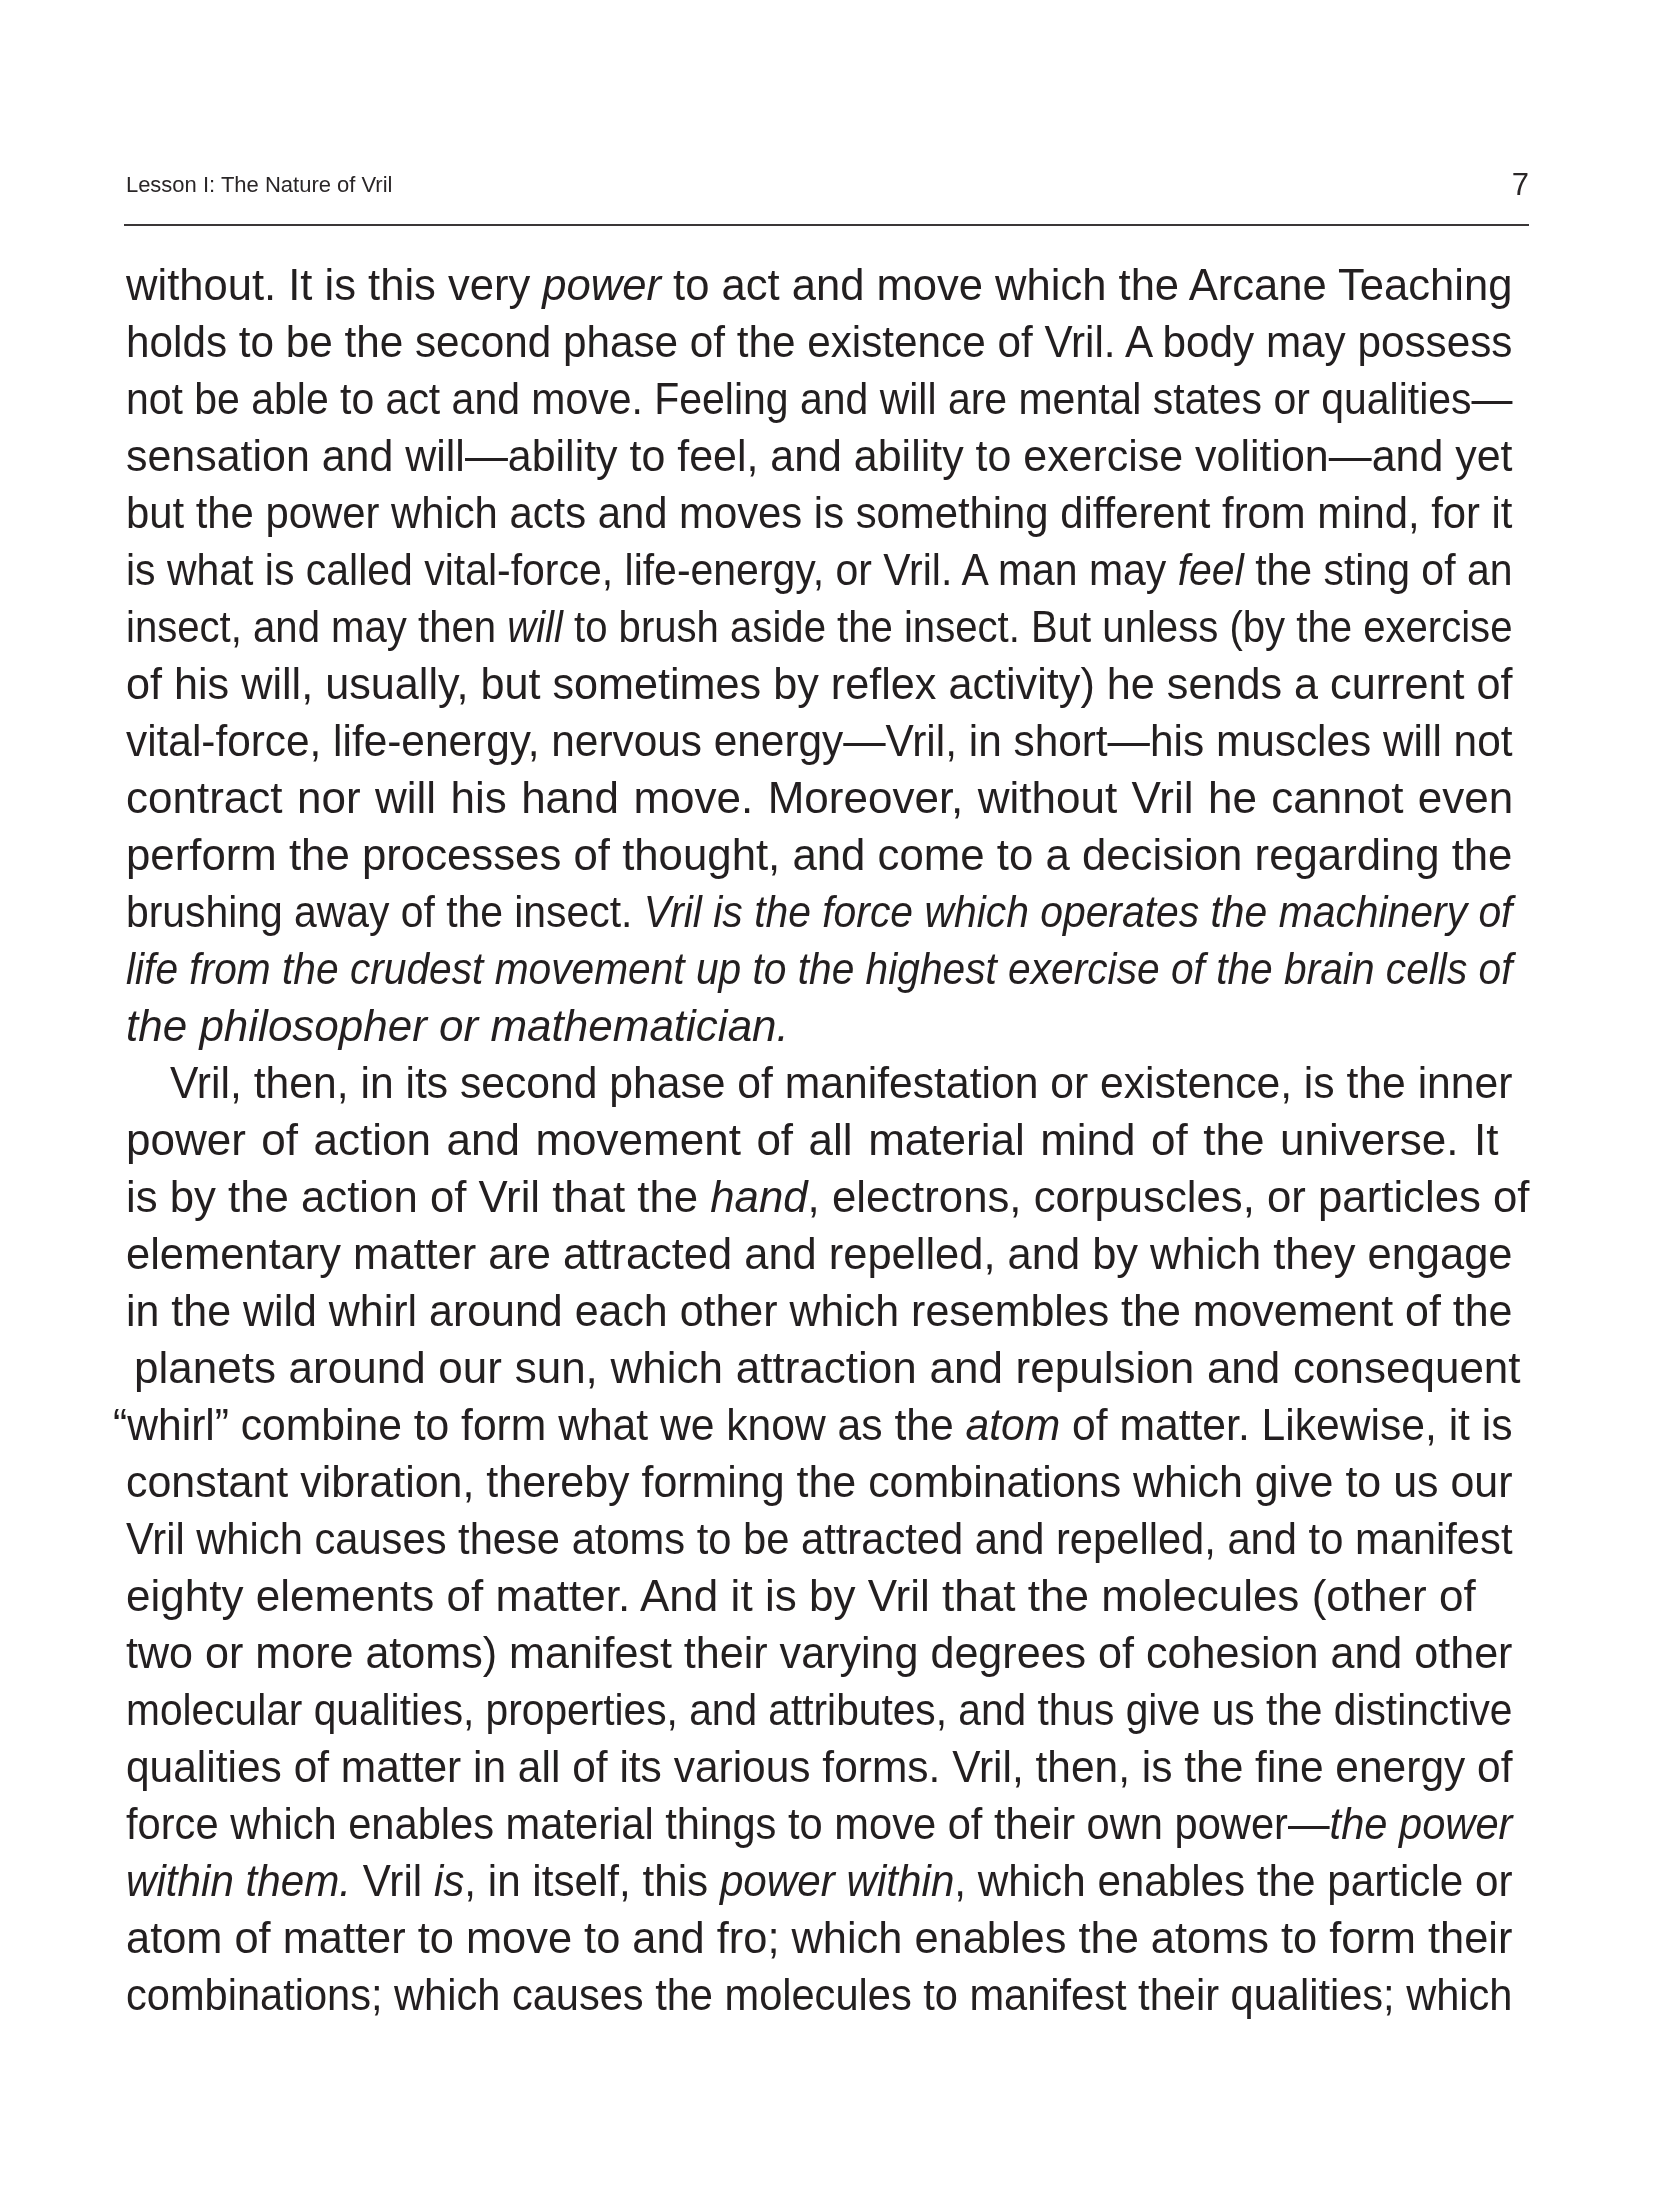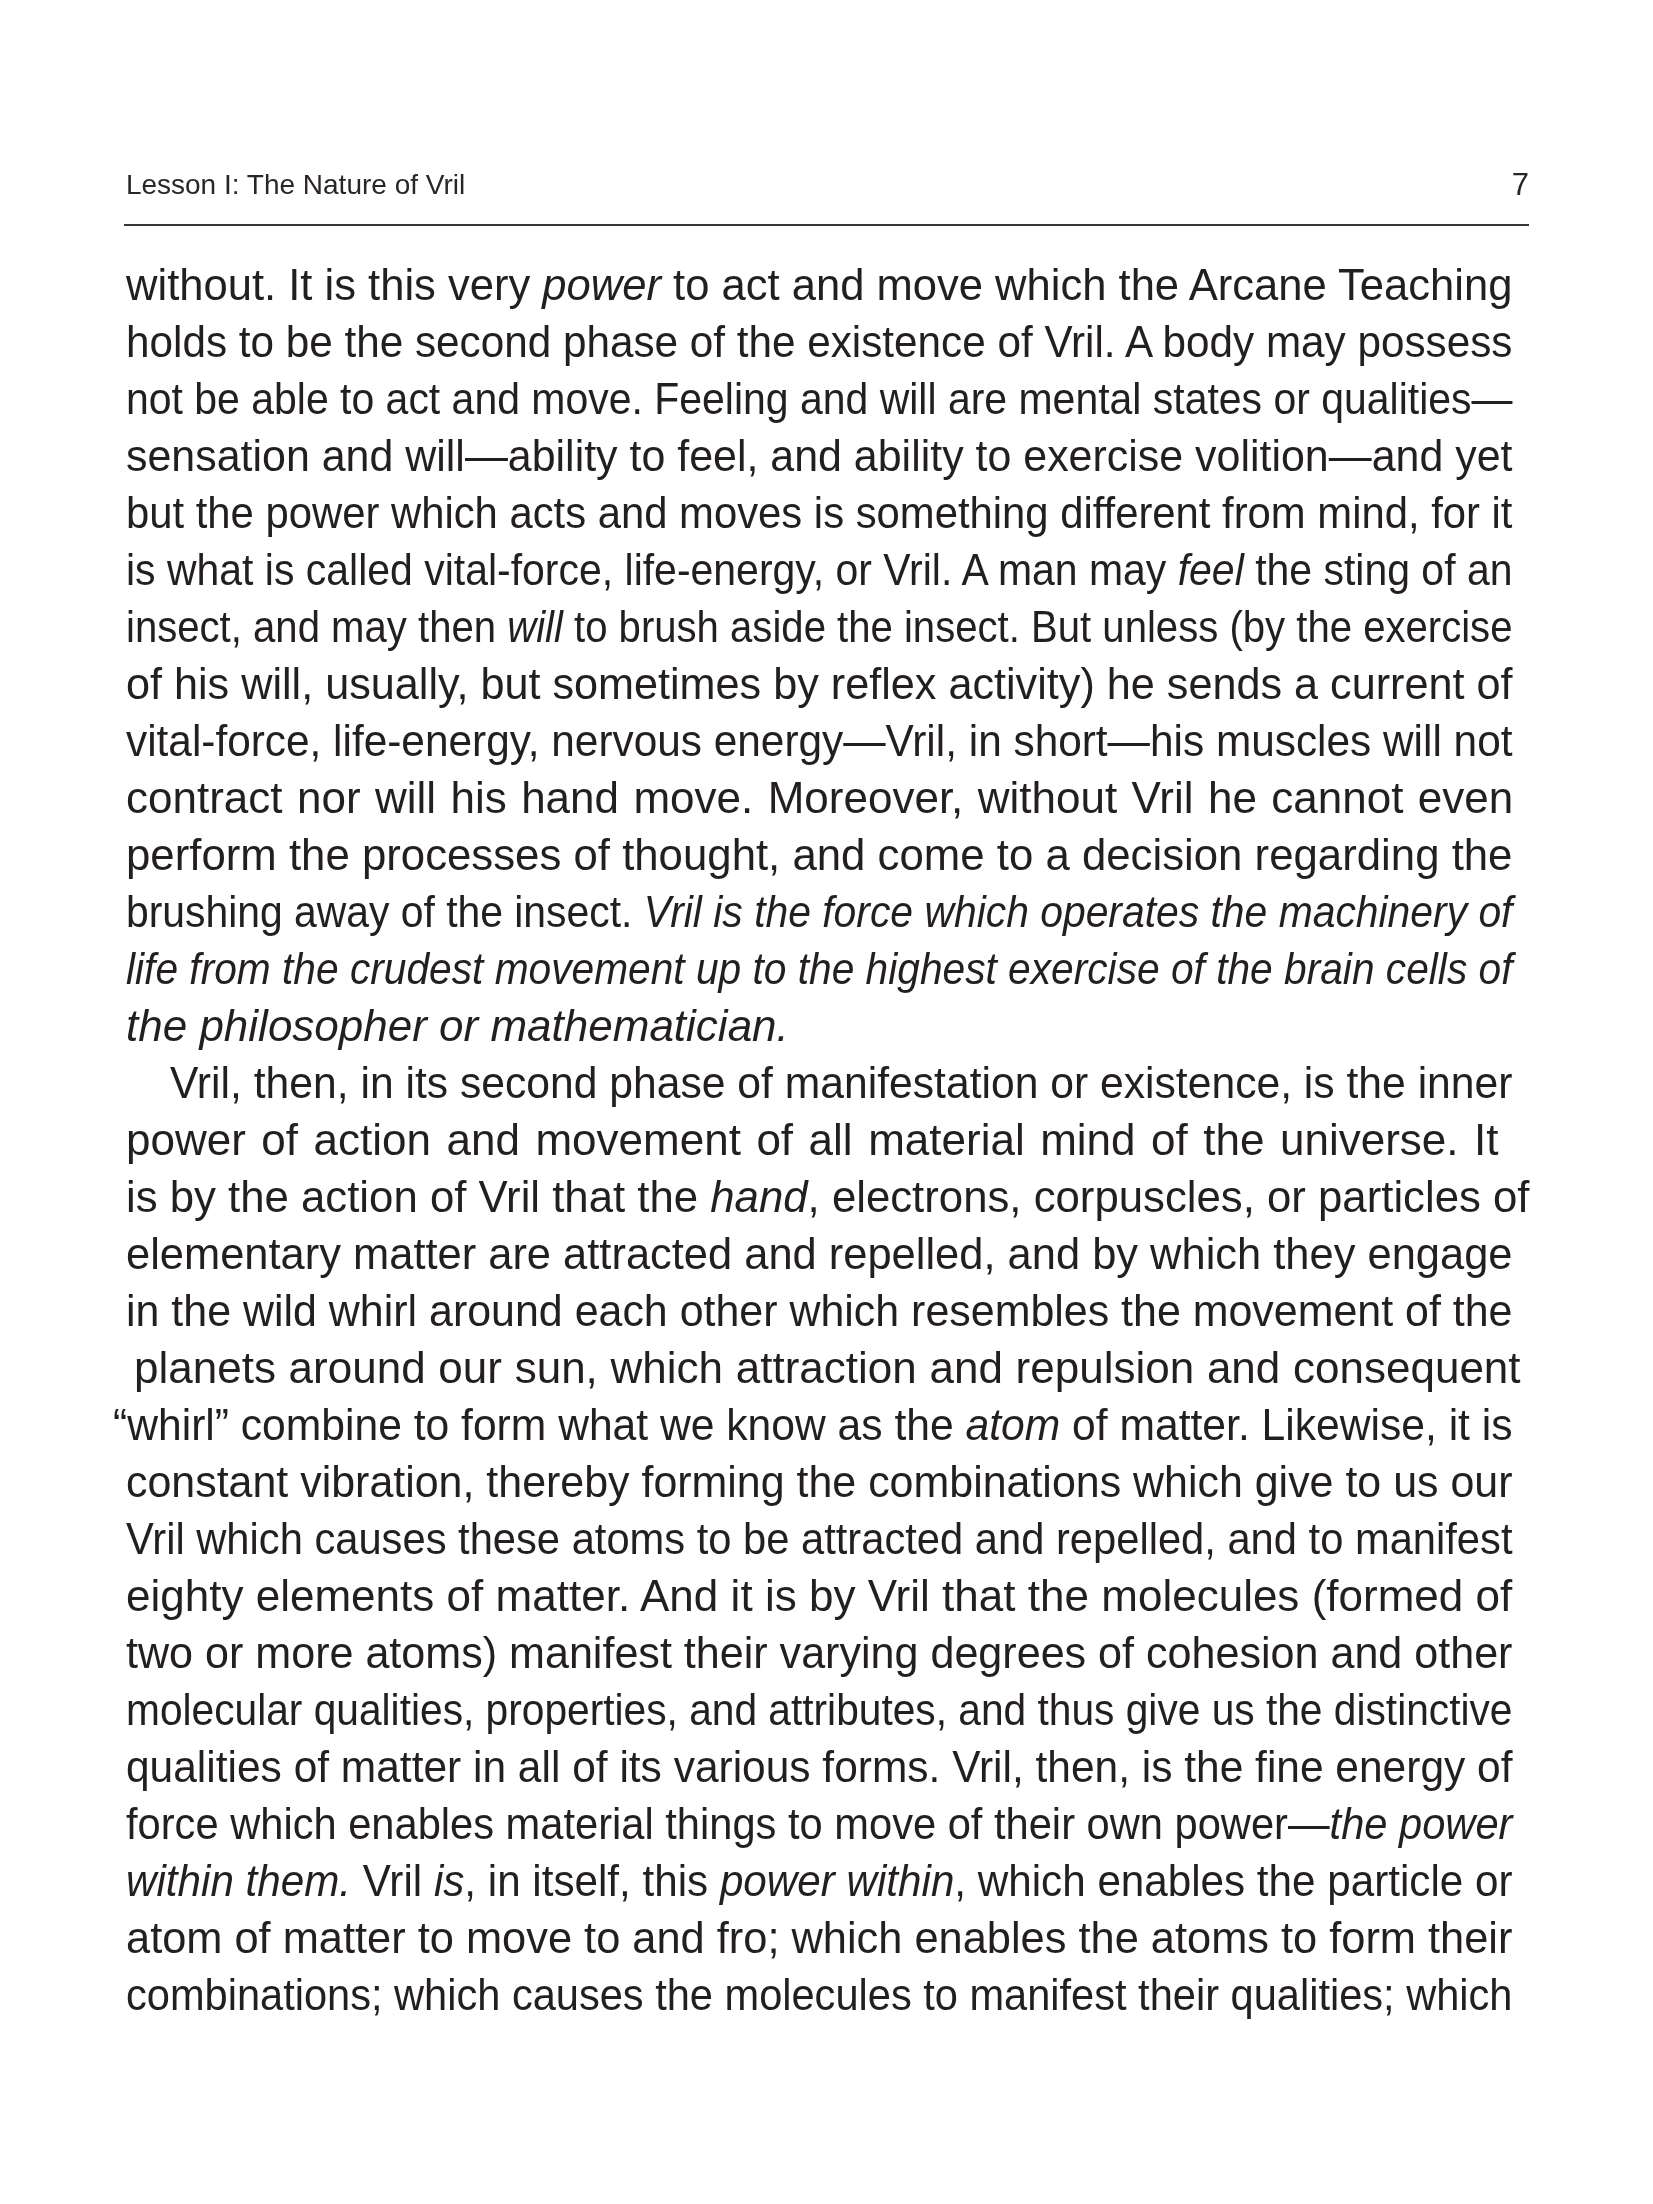--- a/index.html
+++ b/index.html
@@ -19,21 +19,21 @@
     position: absolute;
     left: 124px;
     top: 163px;
     width: 1405px;
     height: 44px;
   }
   .running-head {
     position: absolute;
     left: 1.9px;
     top: 0;
-    font-size: 28px;
+    font-size: 22px;
     line-height: 44px;
     color: #2a2627;
     white-space: nowrap;
   }
   .page-number {
     position: absolute;
     right: 0;
     top: 0;
     font-size: 31px;
     line-height: 44px;
@@ -96,21 +96,21 @@
     <div class="line"><span class="inner"><em>the philosopher or mathematician.</em></span></div>
     <div class="line indent"><span class="inner" style="transform: scaleX(0.969205);"><span>Vril, then, in its second phase of manifestation or existence, is the inner</span></span></div>
     <div class="line"><span class="inner" style="word-spacing: 3.3px;"><span>power of action and movement of all material mind of the universe. It</span></span></div>
     <div class="line"><span class="inner" style="transform: scaleX(0.994001);"><span>is by the action of Vril that the </span><em>hand</em><span>, electrons, corpuscles, or particles of</span></span></div>
     <div class="line"><span class="inner" style="transform: scaleX(0.987539);"><span>elementary matter are attracted and repelled, and by which they engage</span></span></div>
     <div class="line"><span class="inner" style="transform: scaleX(0.975726);"><span>in the wild whirl around each other which resembles the movement of the</span></span></div>
     <div class="line"><span class="inner" style="word-spacing: 0.5px; margin-left: 8px;"><span>planets around our sun, which attraction and repulsion and consequent</span></span></div>
     <div class="line hang"><span class="inner" style="transform: scaleX(0.968411);"><span>“whirl” combine to form what we know as the </span><em>atom</em><span> of matter. Likewise, it is</span></span></div>
     <div class="line"><span class="inner" style="transform: scaleX(0.975706);"><span>constant vibration, thereby forming the combinations which give to us our</span></span></div>
     <div class="line"><span class="inner" style="transform: scaleX(0.947423);"><span>Vril which causes these atoms to be attracted and repelled, and to manifest</span></span></div>
-    <div class="line"><span class="inner" style="word-spacing: 0.1px;"><span>eighty elements of matter. And it is by Vril that the molecules (formed of</span></span></div>
+    <div class="line"><span class="inner" style="word-spacing: 0.1px;"><span>eighty elements of matter. And it is by Vril that the molecules (other of</span></span></div>
     <div class="line"><span class="inner" style="transform: scaleX(0.979113);"><span>two or more atoms) manifest their varying degrees of cohesion and other</span></span></div>
     <div class="line"><span class="inner" style="transform: scaleX(0.924758);"><span>molecular qualities, properties, and attributes, and thus give us the distinctive</span></span></div>
     <div class="line"><span class="inner" style="transform: scaleX(0.965273);"><span>qualities of matter in all of its various forms. Vril, then, is the fine energy of</span></span></div>
     <div class="line"><span class="inner" style="transform: scaleX(0.94642);"><span>force which enables material things to move of their own power—</span><em>the power</em></span></div>
     <div class="line"><span class="inner" style="transform: scaleX(0.958731);"><em>within them.</em><span> Vril </span><em>is</em><span>, in itself, this </span><em>power within</em><span>, which enables the particle or</span></span></div>
     <div class="line"><span class="inner" style="transform: scaleX(0.985947);"><span>atom of matter to move to and fro; which enables the atoms to form their</span></span></div>
     <div class="line"><span class="inner" style="transform: scaleX(0.944854);"><span>combinations; which causes the molecules to manifest their qualities; which</span></span></div>
   </div>
 
 

